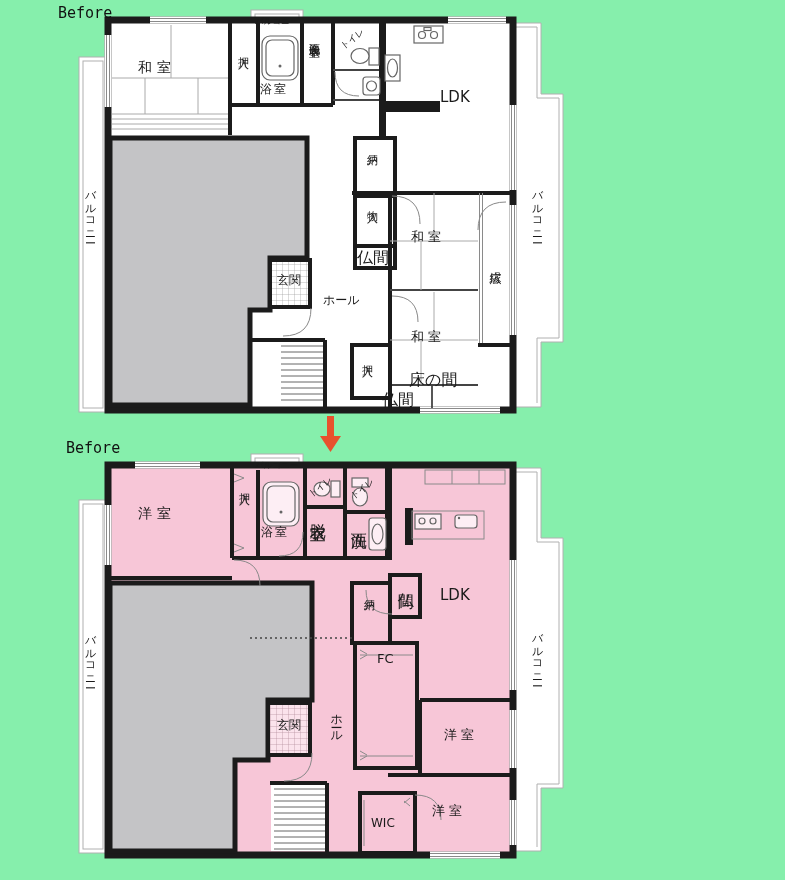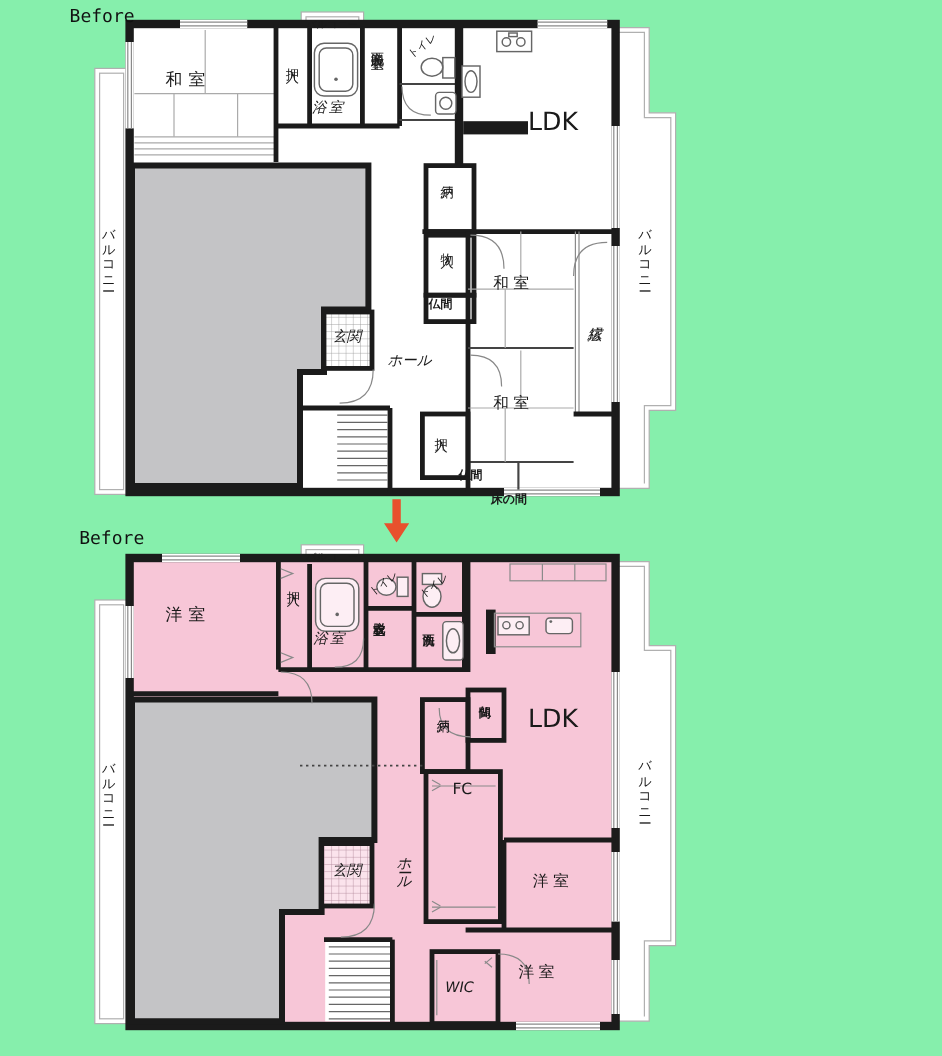--- a/index.html
+++ b/index.html
@@ -21,23 +21,23 @@
   .fixturep{stroke:var(--fixture_line,#666);stroke-width:1.2;fill:#fdeef4;}
   .arc{stroke:#888;stroke-width:1;fill:none;}
   .dashed{stroke:#444;stroke-width:1.5;stroke-dasharray:2 3;fill:none;}
   .step{stroke:#666;stroke-width:1;}
   .win{fill:#fff;}
   .arrow{fill:var(--arrow,#e8512d);}
   
   .lbl{position:absolute;color:#1a1a1a;line-height:1.05;white-space:nowrap;}
   .v{writing-mode:vertical-rl;text-orientation:upright;letter-spacing:1px;}
   .rot{transform:rotate(-38deg);transform-origin:left top;}
-  .s8{font-size:8.5px;} .s9{font-size:9px;} .s10{font-size:10px;font-weight:bold;}
-  .s11{font-size:11px;} .s12{font-size:12px;font-style:italic;} .s13{font-size:13px;}
-  .s14{font-size:14px;} .s15{font-size:21px;}
+  .s8{font-size:8.5px;} .s9{font-size:9px;} .s10{font-size:16px;}
+  .s11{font-size:11px;} .s12{font-size:12px;} .s13{font-size:13px;}
+  .s14{font-size:14px;} .s15{font-size:15px;}
   .ls2{letter-spacing:2px;} .ls4{letter-spacing:4px;} .ls5{letter-spacing:5px;}
   .title{font-family:"DejaVu Sans Mono",monospace;font-size:15px;font-weight:500;color:#111;}
 </style>
 </head>
 <body>
 
 <div id="stage">
 
 <svg class="plan-svg" width="785" height="880" viewBox="0 0 785 880">
   <defs>
@@ -335,21 +335,21 @@
 <div class="lbl v s11" style="left:366px;top:146px">納戸</div>
 <div class="lbl v s11" style="left:366px;top:202px">物入</div>
 <div class="lbl s10" style="left:357px;top:250px">仏間</div>
 <div class="lbl s13 ls4" style="left:411px;top:230px">和室</div>
 <div class="lbl v s12" style="left:489px;top:262px">広縁</div>
 <div class="lbl s12" style="left:277px;top:274px">玄関</div>
 <div class="lbl s12" style="left:323px;top:294px">ホール</div>
 <div class="lbl s13 ls4" style="left:411px;top:330px">和室</div>
 <div class="lbl v s11" style="left:361px;top:356px">押入</div>
 <div class="lbl s10" style="left:382px;top:392px">仏間</div>
-<div class="lbl s10" style="left:409px;top:412px">床の間</div>
+<div class="lbl s10" style="left:409px;top:372px">床の間</div>
 
 <div class="lbl v s11" style="left:84px;top:628px">バルコニー</div>
 <div class="lbl v s11" style="left:531px;top:626px">バルコニー</div>
 <div class="lbl s8" style="left:255px;top:461px">バルコニー</div>
 <div class="lbl s14 ls5" style="left:138px;top:506px">洋室</div>
 <div class="lbl v s11" style="left:238px;top:484px">押入</div>
 <div class="lbl s12 ls2" style="left:261px;top:526px">浴室</div>
 <div class="lbl s9 rot" style="left:307px;top:492px">トイレ</div>
 <div class="lbl v s10" style="left:309px;top:510px">脱衣室</div>
 <div class="lbl s9 rot" style="left:349px;top:494px">トイレ</div>

